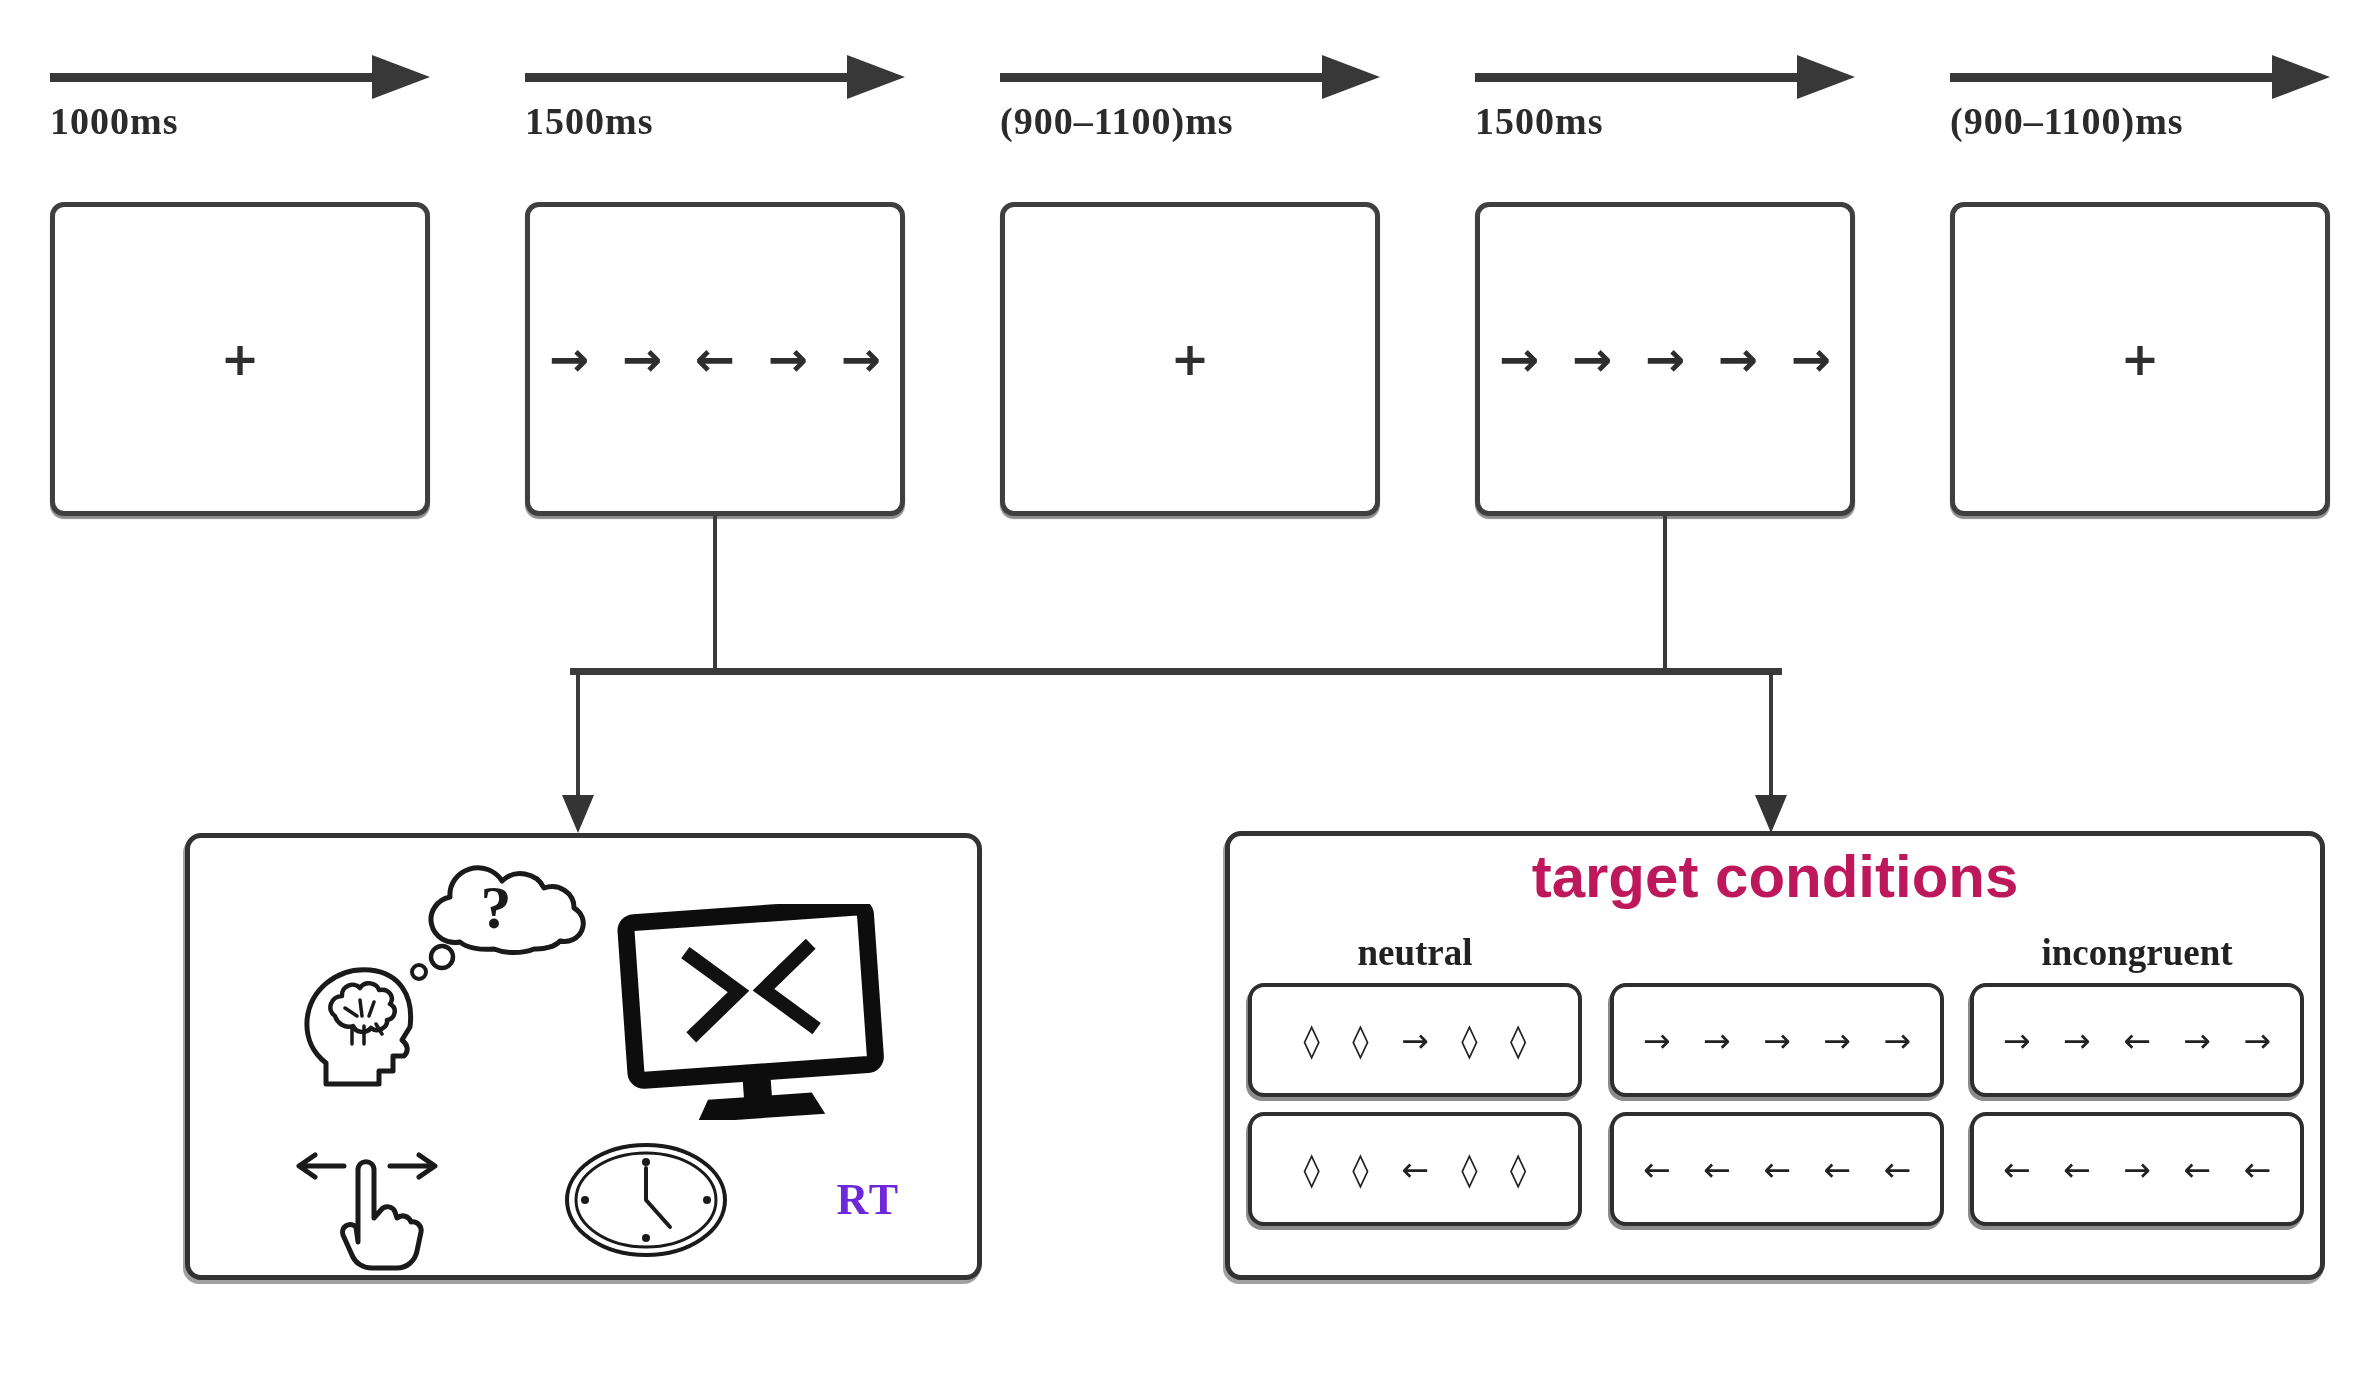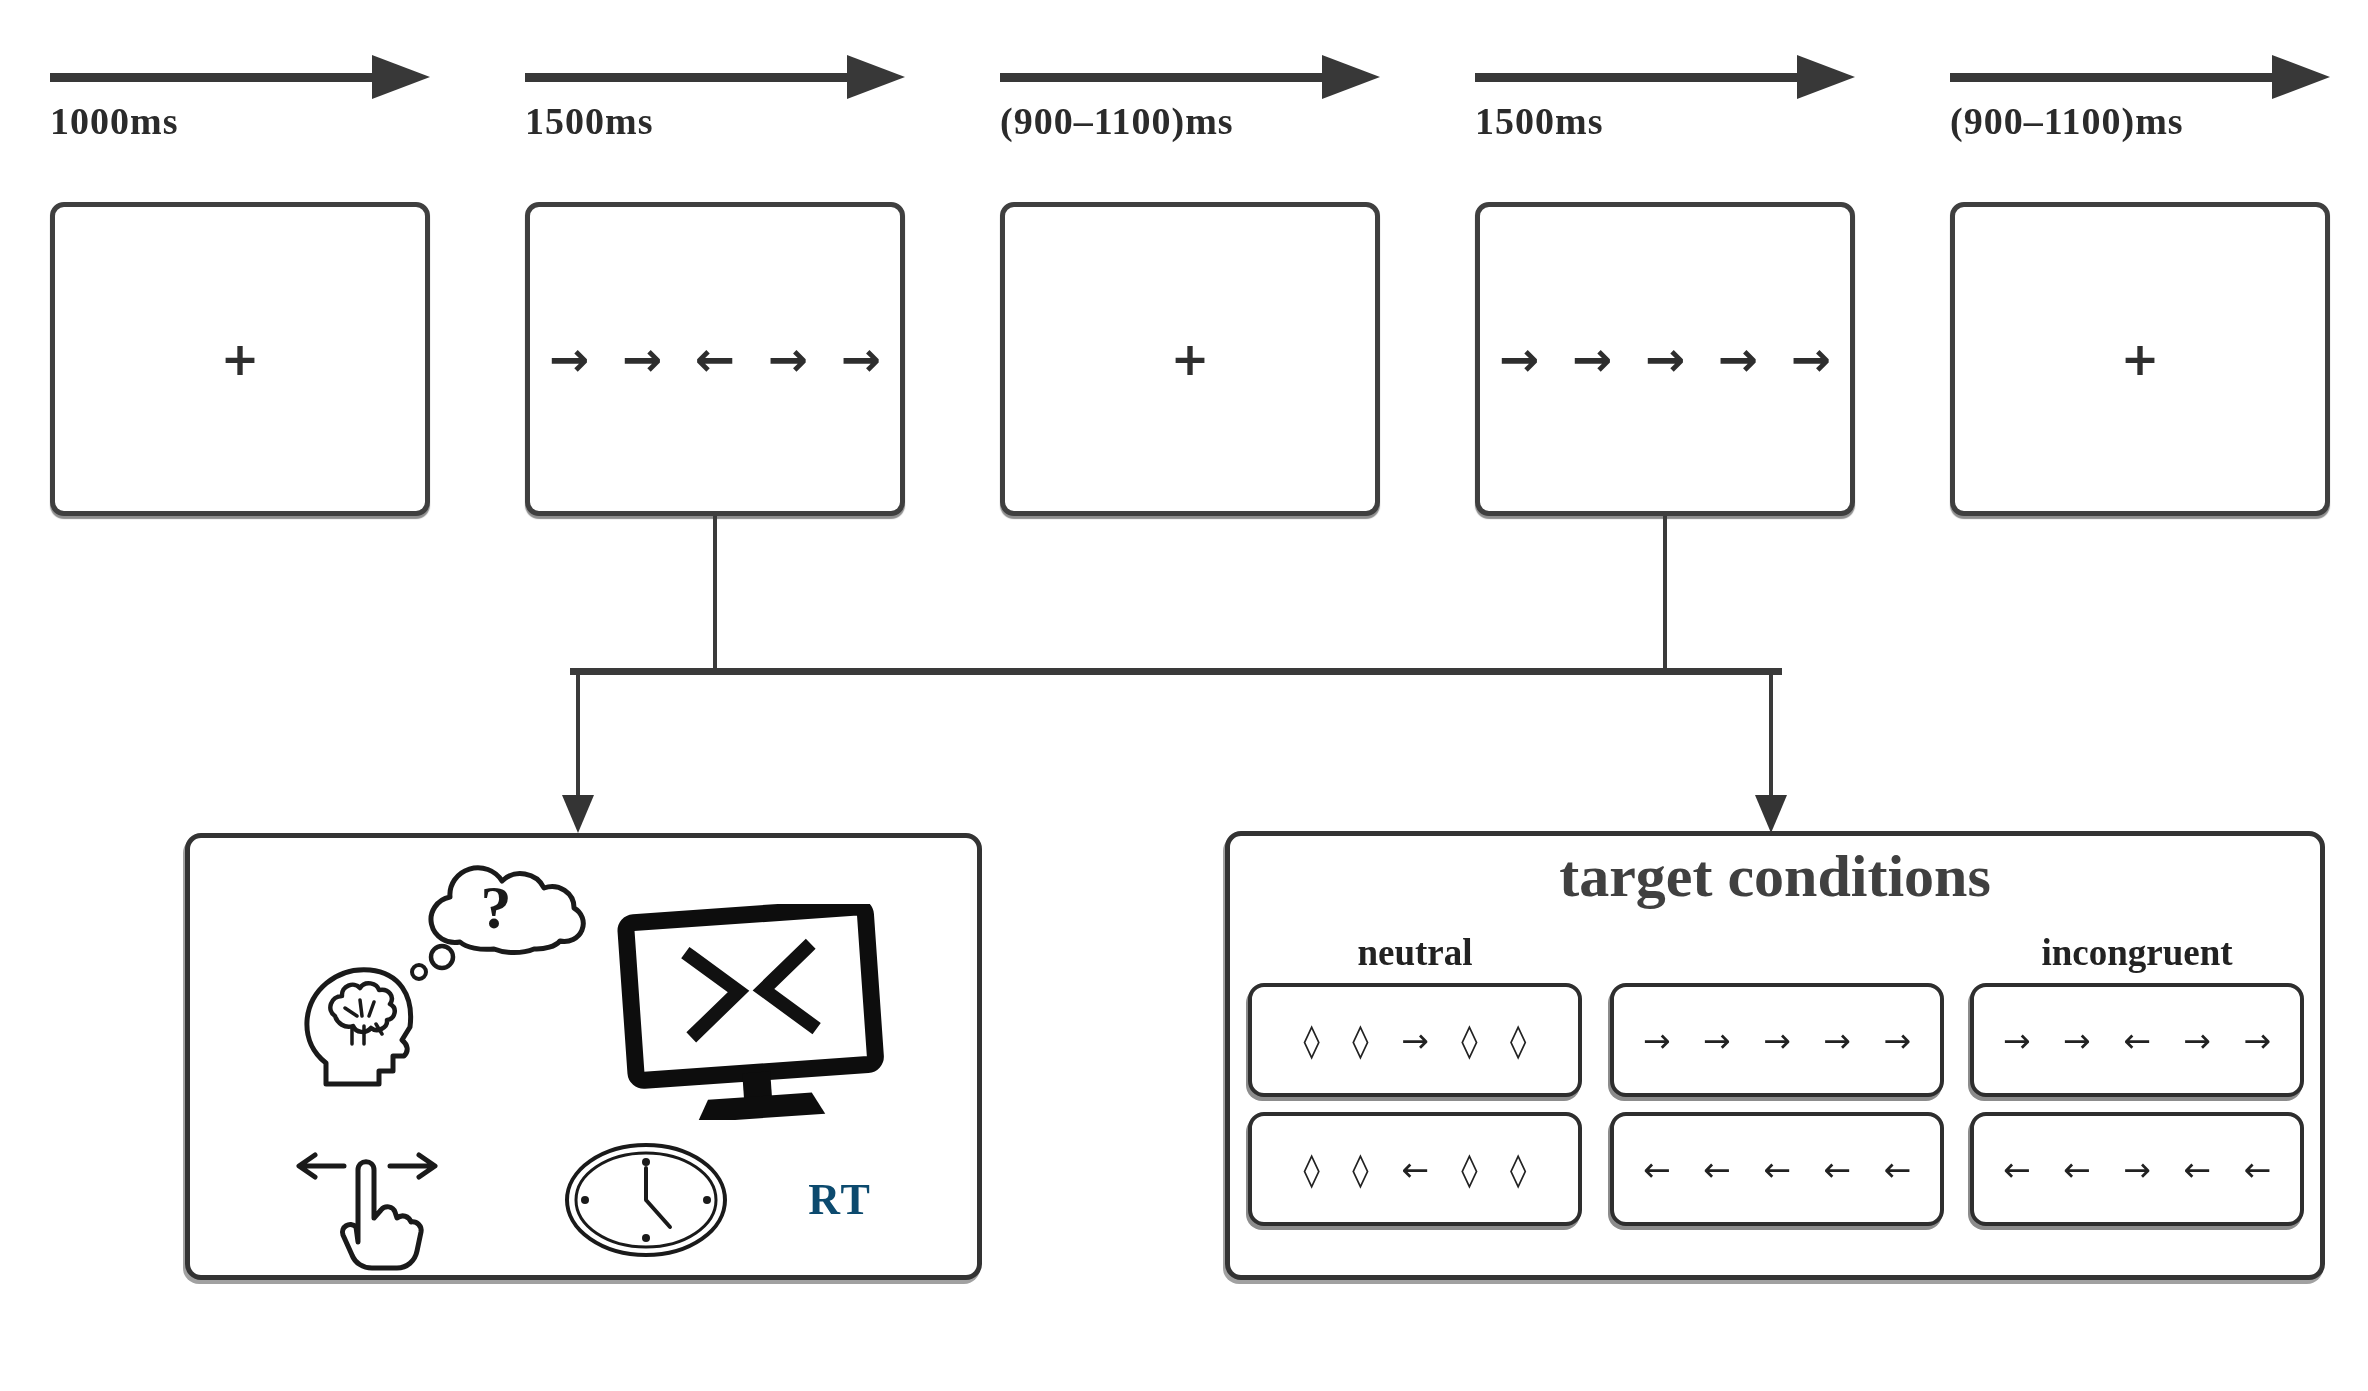--- a/index.html
+++ b/index.html
@@ -30,26 +30,26 @@
   .c-arrowhead{position:absolute;width:0;height:0;
                border-left:16px solid transparent;border-right:16px solid transparent;
                border-top:38px solid #343434;}
   
   .panel{position:absolute;box-sizing:border-box;background:#fff;
          border:5px solid #333;border-radius:16px;
          box-shadow:-2px 4px 0 rgba(46,46,46,0.45);}
   #panel-response{left:185px;top:833px;width:797px;height:447px;}
   #panel-targets{left:1225px;top:831px;width:1100px;height:449px;}
   .icon-abs{position:absolute;}
-  .rt-label{position:absolute;left:590px;top:336px;width:120px;text-align:center;
-            font-weight:bold;font-size:44px;color:#0c4a6e;letter-spacing:2px;}
+  .rt-label{position:absolute;left:590px;top:336px;width:120px;text-align:right;
+            font-weight:bold;font-size:44px;color:#6d28d9;letter-spacing:2px;}
   
   .tc-title{position:absolute;left:0;top:6px;width:100%;text-align:center;
-            font-family:Liberation Serif, serif;font-weight:700;
-            font-size:60px;color:#404040;letter-spacing:0px;}
+            font-family:Liberation Sans, sans-serif;font-weight:700;
+            font-size:60px;color:#be185d;letter-spacing:0px;}
   .tc-col-header{position:absolute;top:95px;width:334px;text-align:center;
                  font-size:37px;color:#222;font-weight:bold;}
   .tc-box{position:absolute;width:334px;height:114px;box-sizing:border-box;
           background:#fff;border:4px solid #2e2e2e;border-radius:16px;
           box-shadow:-2px 4px 0 rgba(46,46,46,0.55);
           display:flex;align-items:center;justify-content:center;}
   .tc-stim{font-family:"DejaVu Sans", sans-serif;font-size:33px;font-weight:500;
            letter-spacing:11px;padding-left:11px;color:#222;white-space:nowrap;}
   svg{display:block;}
 </style>

